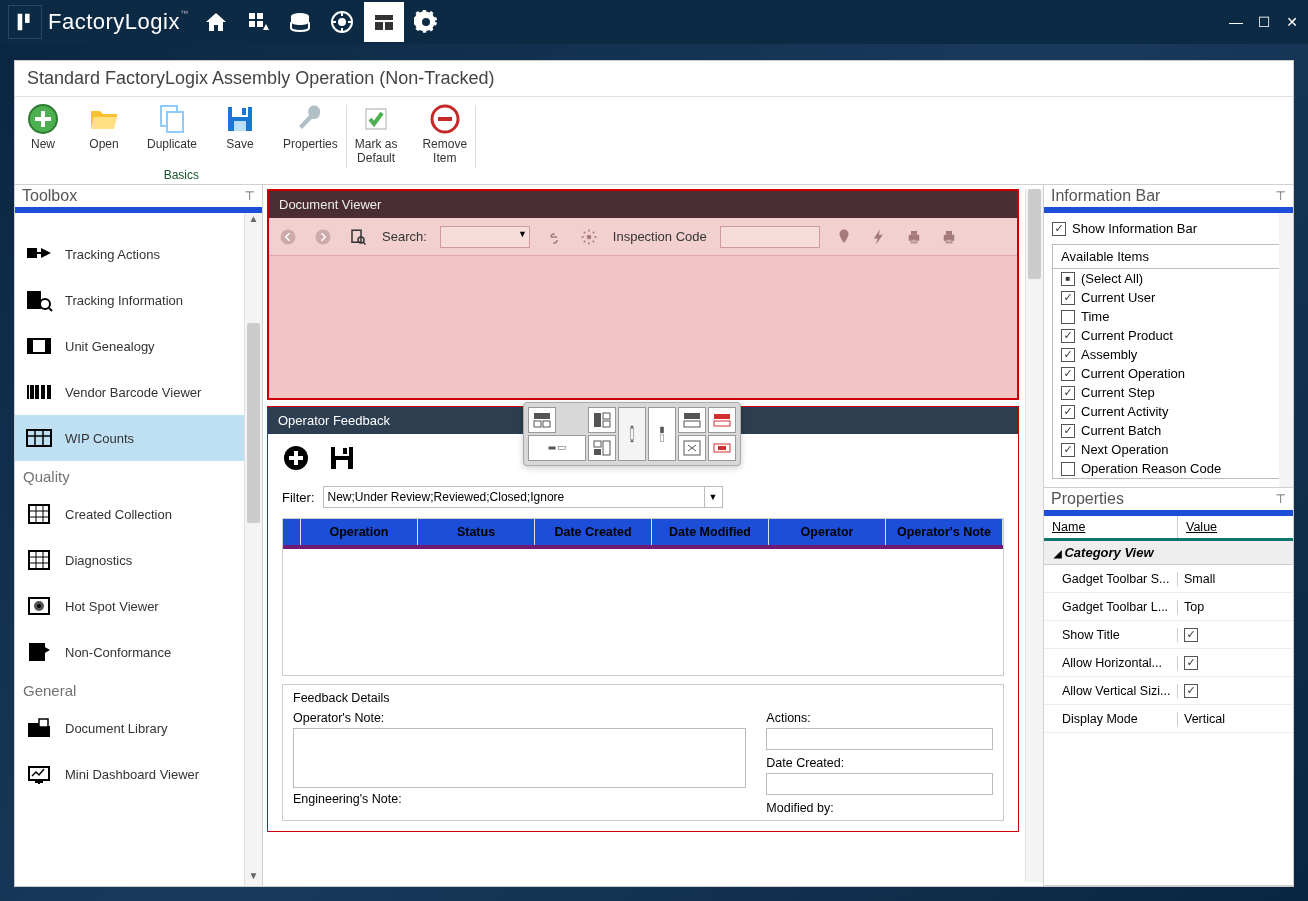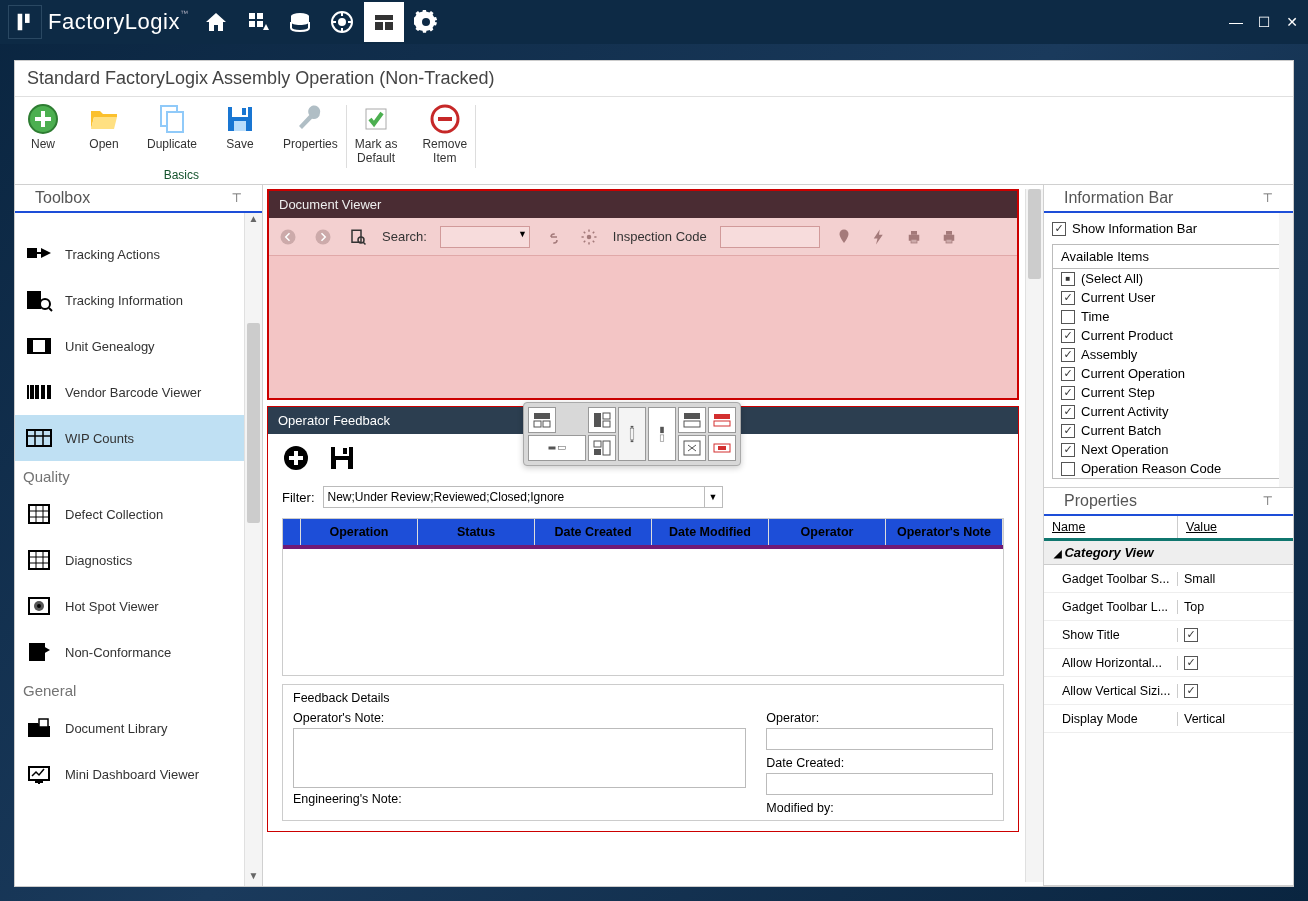--- a/index.html
+++ b/index.html
@@ -35,21 +35,21 @@
 .ribbon-item .ri-icon { width: 32px; height: 32px; display: flex; align-items: center; justify-content: center; }
 .ribbon-item .ri-label { font-size: 12px; color: #333; text-align: center; line-height: 1.2; margin-top: 2px; }
 .ribbon-group-label { font-size: 12px; color: #14532d; margin-top: auto; padding-bottom: 2px; }
 .ribbon-sep { width: 1px; background: #ddd; margin: 4px 4px 16px 4px; }
 
 
 .body { flex: 1; display: flex; overflow: hidden; }
 
 
 .toolbox { width: 248px; border-right: 1px solid #d0d0d0; display: flex; flex-direction: column; background: #fff; }
-.panel-header { height: 28px; display: flex; align-items: center; padding: 0 20px; font-size: 16px; color: #555; font-weight: 300; border-bottom: 2px solid #1d4ed8; }
+.panel-header { height: 28px; display: flex; align-items: center; padding: 0 7px; font-size: 16px; color: #555; font-weight: 300; border-bottom: 6px solid #1d4ed8; }
 .panel-header .pin { margin-left: auto; font-size: 12px; cursor: pointer; }
 .toolbox-body { flex: 1; overflow-y: auto; position: relative; }
 .tb-scroll { position: absolute; right: 0; top: 0; bottom: 0; width: 18px; background: #f4f4f4; border-left: 1px solid #e0e0e0; }
 .tb-scroll .arrow { height: 16px; text-align: center; font-size: 10px; color: #666; cursor: pointer; }
 .tb-scroll .thumb { position: absolute; left: 2px; right: 2px; top: 110px; height: 200px; background: #ccc; border-radius: 2px; }
 .tb-section-header { height: 26px; display: flex; align-items: center; padding: 15px 8px; font-size: 15px; color: #737373; font-weight: 300; cursor: pointer; }
 .tb-section-header .chev { margin-left: auto; font-size: 11px; }
 .tb-item { height: 46px; display: flex; align-items: center; padding: 0 10px; gap: 12px; cursor: pointer; font-size: 13px; color: #333; }
 .tb-item.selected { background: #bfe0f3; }
 .tb-item .tbi-icon { width: 28px; height: 24px; display: flex; align-items: center; justify-content: center; }
@@ -332,21 +332,21 @@
             <span>WIP Counts</span>
           </div>
           <div class="tb-section-header">Quality<span class="chev">⌄</span></div>
           <div class="tb-item">
             <div class="tbi-icon">
               <svg viewBox="0 0 28 24">
                 <rect x="4" y="3" width="20" height="18" fill="none" stroke="#000" stroke-width="2"></rect>
                 <path d="M4 9h20M4 15h20M11 3v18M18 3v18" stroke="#000"></path>
               </svg>
             </div>
-            <span>Defect Collection</span>
+            <span>Created Collection</span>
           </div>
           <div class="tb-item">
             <div class="tbi-icon">
               <svg viewBox="0 0 28 24">
                 <rect x="4" y="3" width="20" height="18" fill="none" stroke="#000" stroke-width="2"></rect>
                 <path d="M4 9h20M4 15h20M11 3v18M18 3v18" stroke="#000"></path>
               </svg>
             </div>
             <span>Diagnostics</span>
           </div>
@@ -581,21 +581,21 @@
           </div>
           <div class="of-details">
             <div class="of-details-title">Feedback Details</div>
             <div class="of-details-grid">
               <div class="of-col" style="flex:1.4">
                 <div class="of-field-label">Operator's Note:</div>
                 <div class="of-field-textarea"></div>
                 <div class="of-field-label">Engineering's Note:</div>
               </div>
               <div class="of-col" style="flex:0.7">
-                <div class="of-field-label">Operator:</div>
+                <div class="of-field-label">Actions:</div>
                 <div class="of-field-input"></div>
                 <div class="of-field-label">Date Created:</div>
                 <div class="of-field-input"></div>
                 <div class="of-field-label">Modified by:</div>
               </div>
             </div>
           </div>
         </div>
       </div>
 

